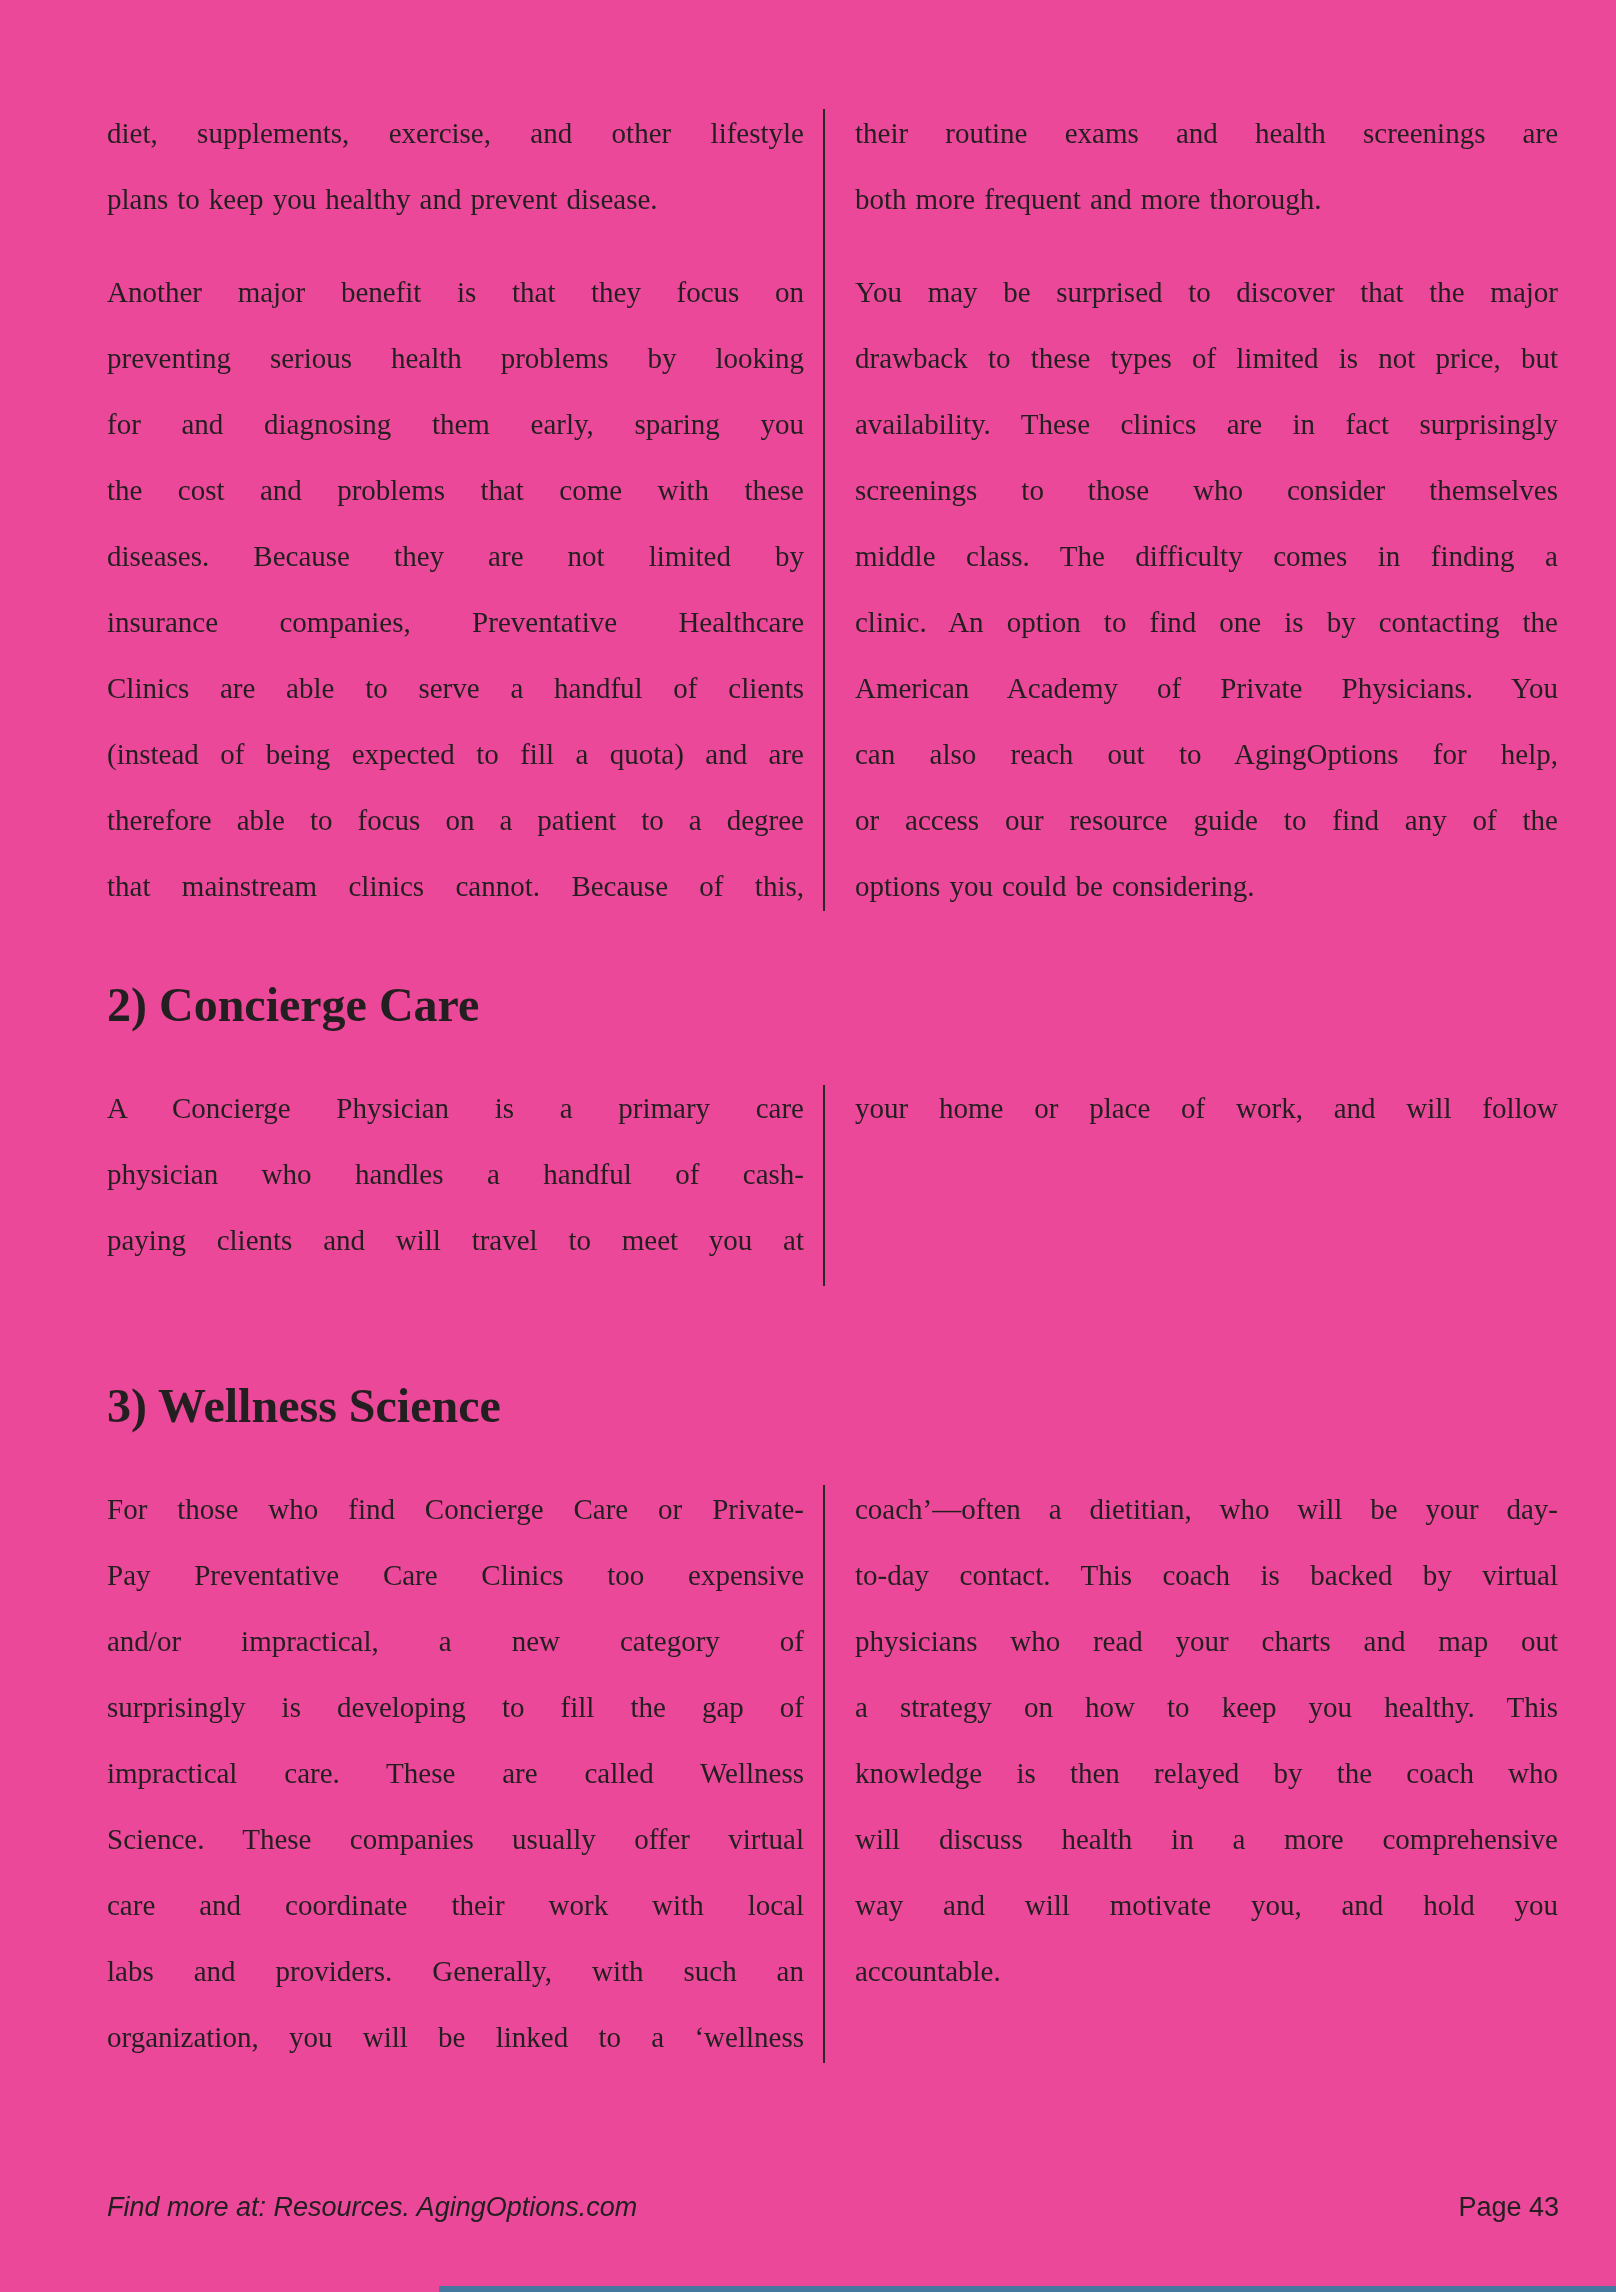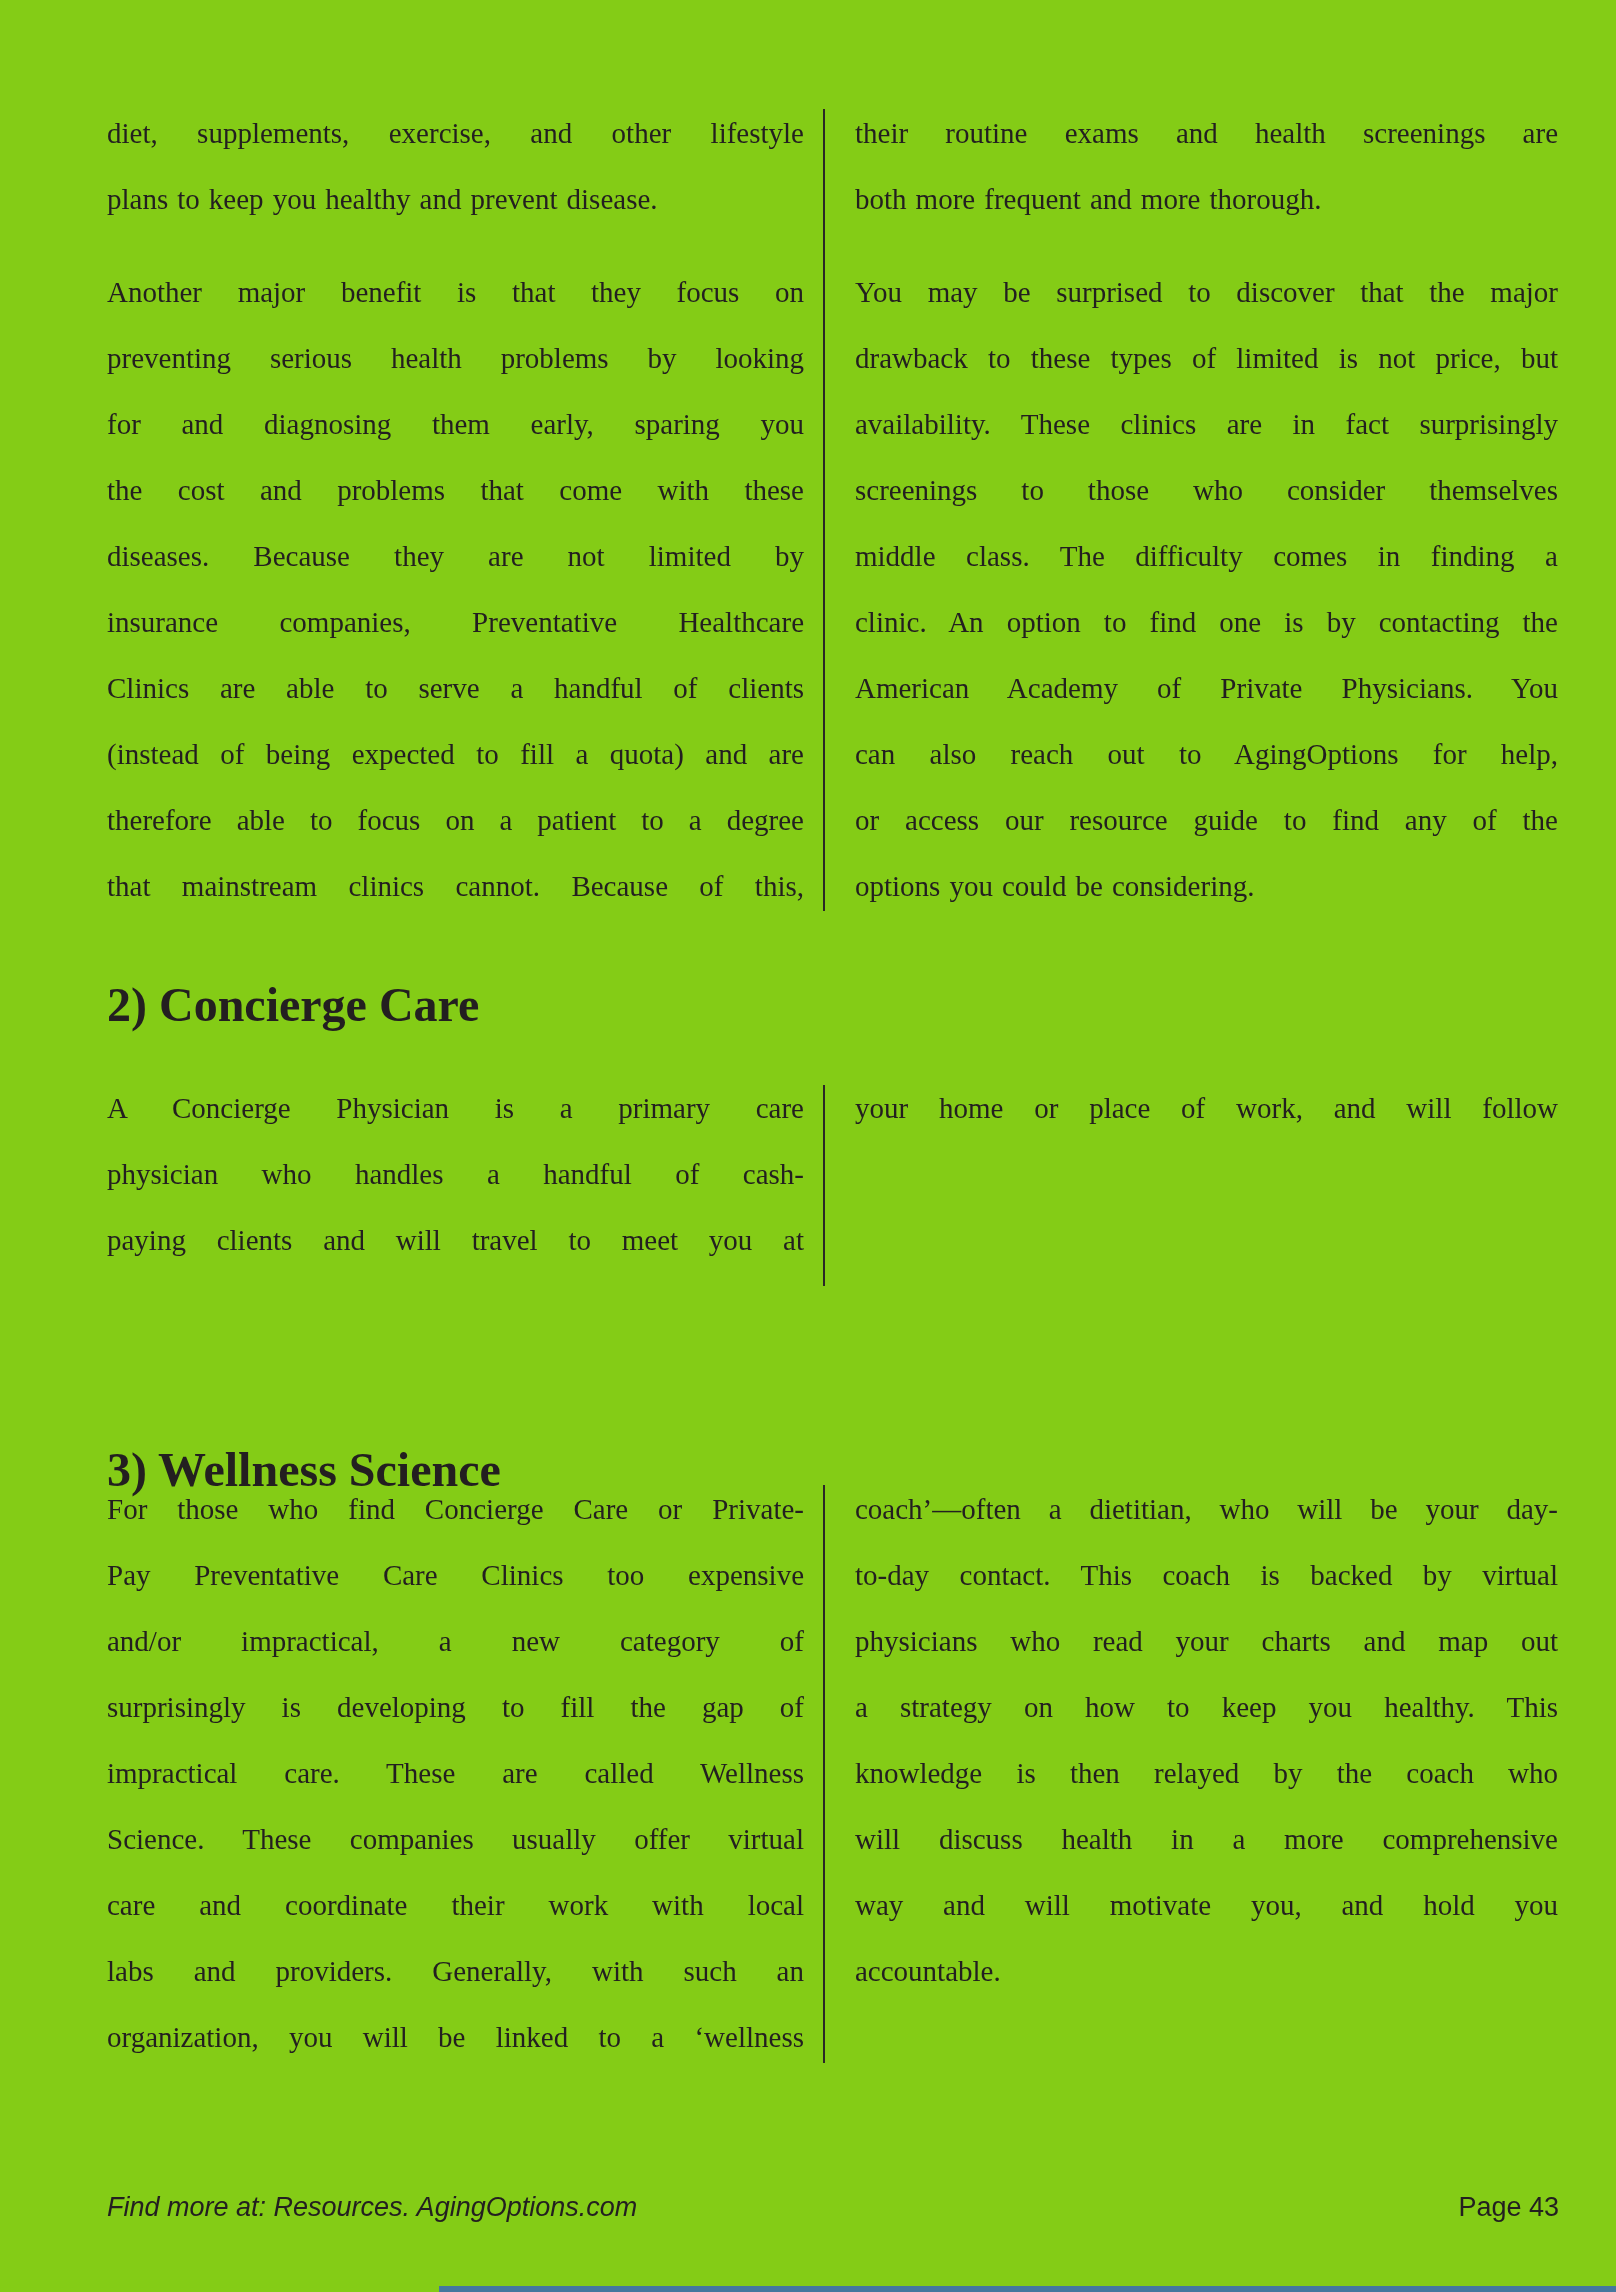--- a/index.html
+++ b/index.html
@@ -1,20 +1,20 @@
 <!DOCTYPE html>
 <html style="font-size:14.3px"><head>
 <meta charset="utf-8">
 <style>
   html, body { margin: 0; padding: 0; background: #ffffff; }
   .page {
     position: relative;
     width: 1617px;
     height: 2293px;
-    background: #84cc16;
+    background: #ec4899;
     font-family: "Liberation Serif", "DejaVu Serif", serif;
     color: #231f20;
     overflow: hidden;
   }
   .cols { position: absolute; left: 0; right: 0; }
   .col  { position: absolute; top: 0; }
   .line {
     font-size: 29px;
     line-height: 66px;
     text-align: justify;
@@ -105,21 +105,21 @@
         <div class="line">A Concierge Physician is a primary care</div>
         <div class="line">physician who handles a handful of cash-</div>
         <div class="line">paying clients and will travel to meet you at</div>
       </div>
     <div class="col" style="left:855px; width:703px;">
         <div class="line">your home or place of work, and will follow</div>
       </div>
   </section>
   <div class="divider" style="left:823px; top:1085px; height:201px;"></div>
 
-  <h2 class="heading" style="top:1443px;">3) Wellness Science</h2>
+  <h2 class="heading" style="top:1379px;">3) Wellness Science</h2>
 
   <section class="cols" style="top:1476px;">
     <div class="col" style="left:107px; width:697px;">
         <div class="line">For those who find Concierge Care or Private-</div>
         <div class="line">Pay Preventative Care Clinics too expensive</div>
         <div class="line">and/or impractical, a new category of</div>
         <div class="line">surprisingly is developing to fill the gap of</div>
         <div class="line">impractical care. These are called Wellness</div>
         <div class="line">Science.  These companies usually offer virtual</div>
         <div class="line">care and coordinate their work with local</div>

